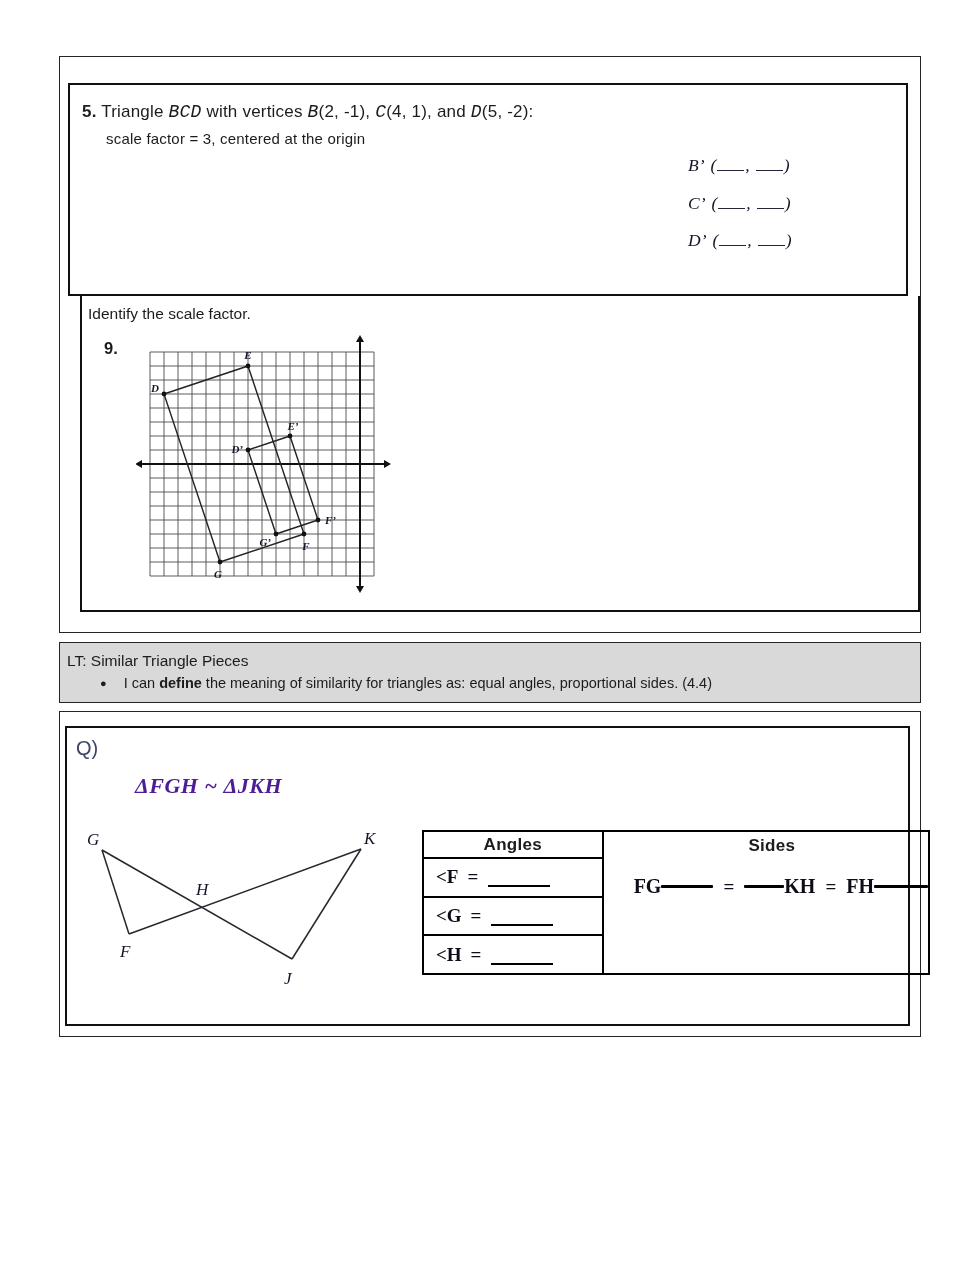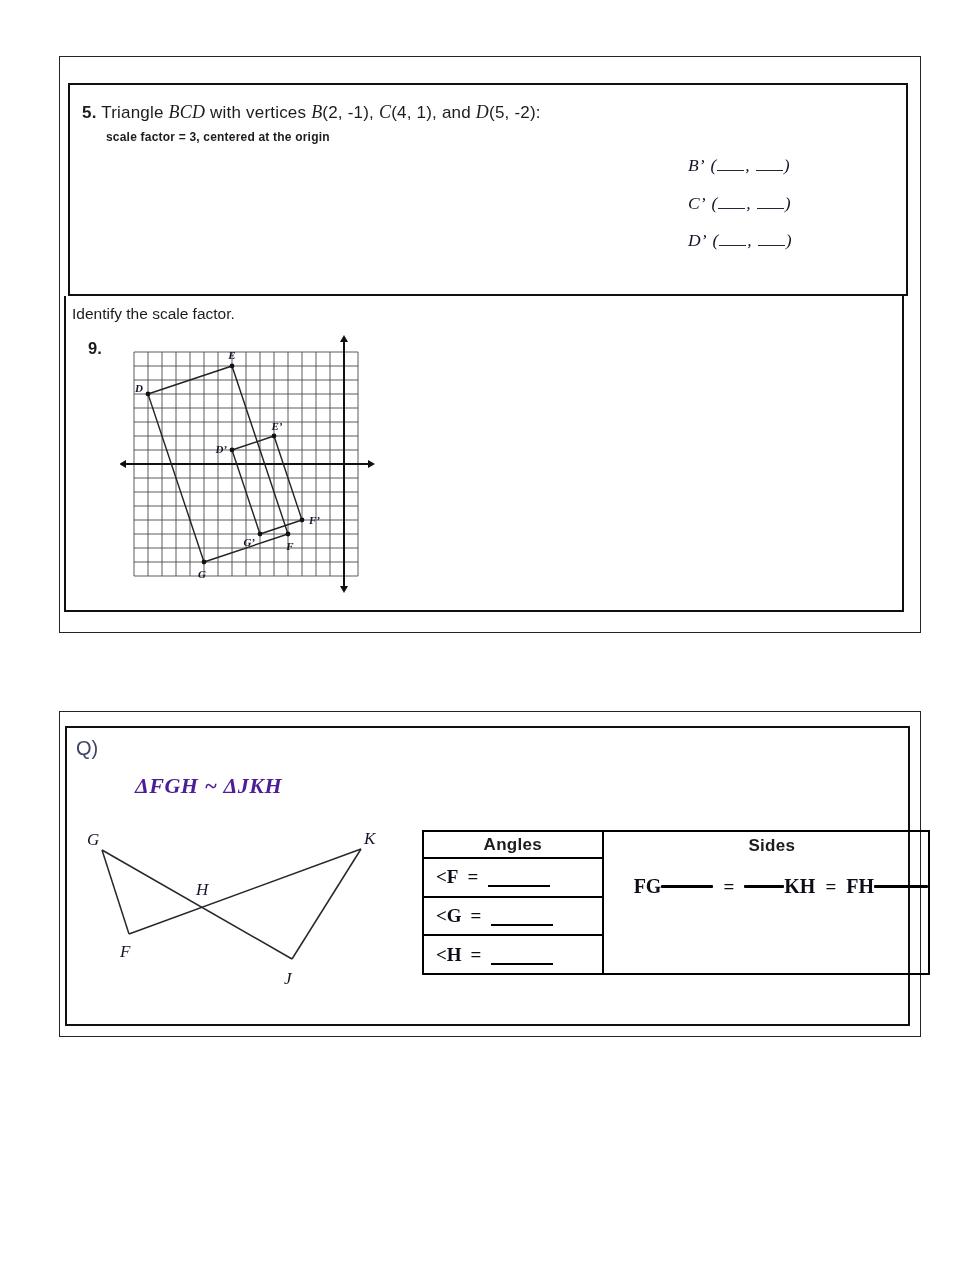--- a/index.html
+++ b/index.html
@@ -2,26 +2,26 @@
 <html><head>
 <meta charset="utf-8">
 <style>
   html,body{margin:0;padding:0;background:#fff;}
   .page{position:relative;width:979px;height:1266px;background:#fff;overflow:hidden;
         font-family:"Liberation Sans",sans-serif;color:#1c1c1c;}
   .abs{position:absolute;}
   
   .sec1{left:59px;top:56px;width:862px;height:577px;border:1.5px solid #242424;box-sizing:border-box;}
   .boxA{left:8px;top:26px;width:840px;height:213px;border:2.5px solid #101010;box-sizing:border-box;}
-  .boxB{left:4px;top:239px;width:840px;height:316px;border:2.5px solid #101010;border-top:none;box-sizing:border-box;}
+  .boxB{left:20px;top:239px;width:840px;height:316px;border:2.5px solid #101010;border-top:none;box-sizing:border-box;}
   .p5line1{left:12px;top:17px;font-size:17px;letter-spacing:.2px;white-space:nowrap;}
   .p5line1 .num{font-weight:bold;}
-  .mi{font-family:Liberation Serif, serif;font-style:italic;font-size:18px;margin-top:8px;}
+  .mi{font-family:Liberation Mono, monospace;font-style:italic;font-size:18px;margin-top:8px;}
   .nosp{white-space:nowrap;text-align:center;}
-  .p5line2{left:36px;top:45px;font-size:12px;font-weight:bold;letter-spacing:.2px;}
+  .p5line2{left:36px;top:45px;font-size:15px;font-weight:normal;letter-spacing:.2px;}
   .answers{left:618px;top:0;width:210px;}
   .ans-row{position:absolute;left:0;white-space:nowrap;font-family:"Liberation Serif",serif;
            font-style:italic;font-size:17.5px;color:#15152a;}
   .ans-row .lbl{margin-right:6px;}
   .blank{display:inline-block;width:27px;height:13px;border-bottom:1.7px solid #242436;margin:0 1px;}
   .ans-row .comma{margin-right:5px;}
   .identify{left:6px;top:9px;font-size:15.5px;}
   .p9num{left:22px;top:43px;font-size:16.5px;font-weight:bold;}
   #grid-svg{position:absolute;left:54px;top:38px;}
   
@@ -149,20 +149,28 @@
           <text x="170" y="216" text-anchor="middle" font-size="11" font-style="italic" font-weight="bold" font-family="&quot;Liberation Serif&quot;,serif" fill="#15152a">F</text>
           <text x="82" y="244" text-anchor="middle" font-size="11" font-style="italic" font-weight="bold" font-family="&quot;Liberation Serif&quot;,serif" fill="#15152a">G</text>
           <text x="107" y="119" text-anchor="end" font-size="11" font-style="italic" font-weight="bold" font-family="&quot;Liberation Serif&quot;,serif" fill="#15152a">D’</text>
           <text x="157" y="96" text-anchor="middle" font-size="11" font-style="italic" font-weight="bold" font-family="&quot;Liberation Serif&quot;,serif" fill="#15152a">E’</text>
           <text x="189" y="190" text-anchor="start" font-size="11" font-style="italic" font-weight="bold" font-family="&quot;Liberation Serif&quot;,serif" fill="#15152a">F’</text>
           <text x="135" y="212" text-anchor="end" font-size="11" font-style="italic" font-weight="bold" font-family="&quot;Liberation Serif&quot;,serif" fill="#15152a">G’</text>
         </svg>
     </div>
   </div>
 
+  <div class="abs ltband">
+    <div class="abs lt-title">LT: Similar Triangle Pieces</div>
+    <div class="abs lt-goal">
+      <span class="bullet">●</span><span>I can</span>
+      <b>define</b>
+      <span>the meaning of similarity for triangles as: equal angles, proportional sides. (4.4)</span>
+    </div>
+  </div>
 
   <div class="abs sec3">
     <div class="abs boxQ">
       <div class="abs qlabel">Q)</div>
       <div class="abs sim">ΔFGH ~ ΔJKH</div>
       <svg id="bowtie-svg" width="310" height="180">
           <line x1="18" y1="31" x2="45" y2="115" stroke="#26262e" stroke-width="1.5"></line>
           <line x1="45" y1="115" x2="277" y2="30" stroke="#26262e" stroke-width="1.5"></line>
           <line x1="18" y1="31" x2="208" y2="140" stroke="#26262e" stroke-width="1.5"></line>
           <line x1="277" y1="30" x2="208" y2="140" stroke="#26262e" stroke-width="1.5"></line>

